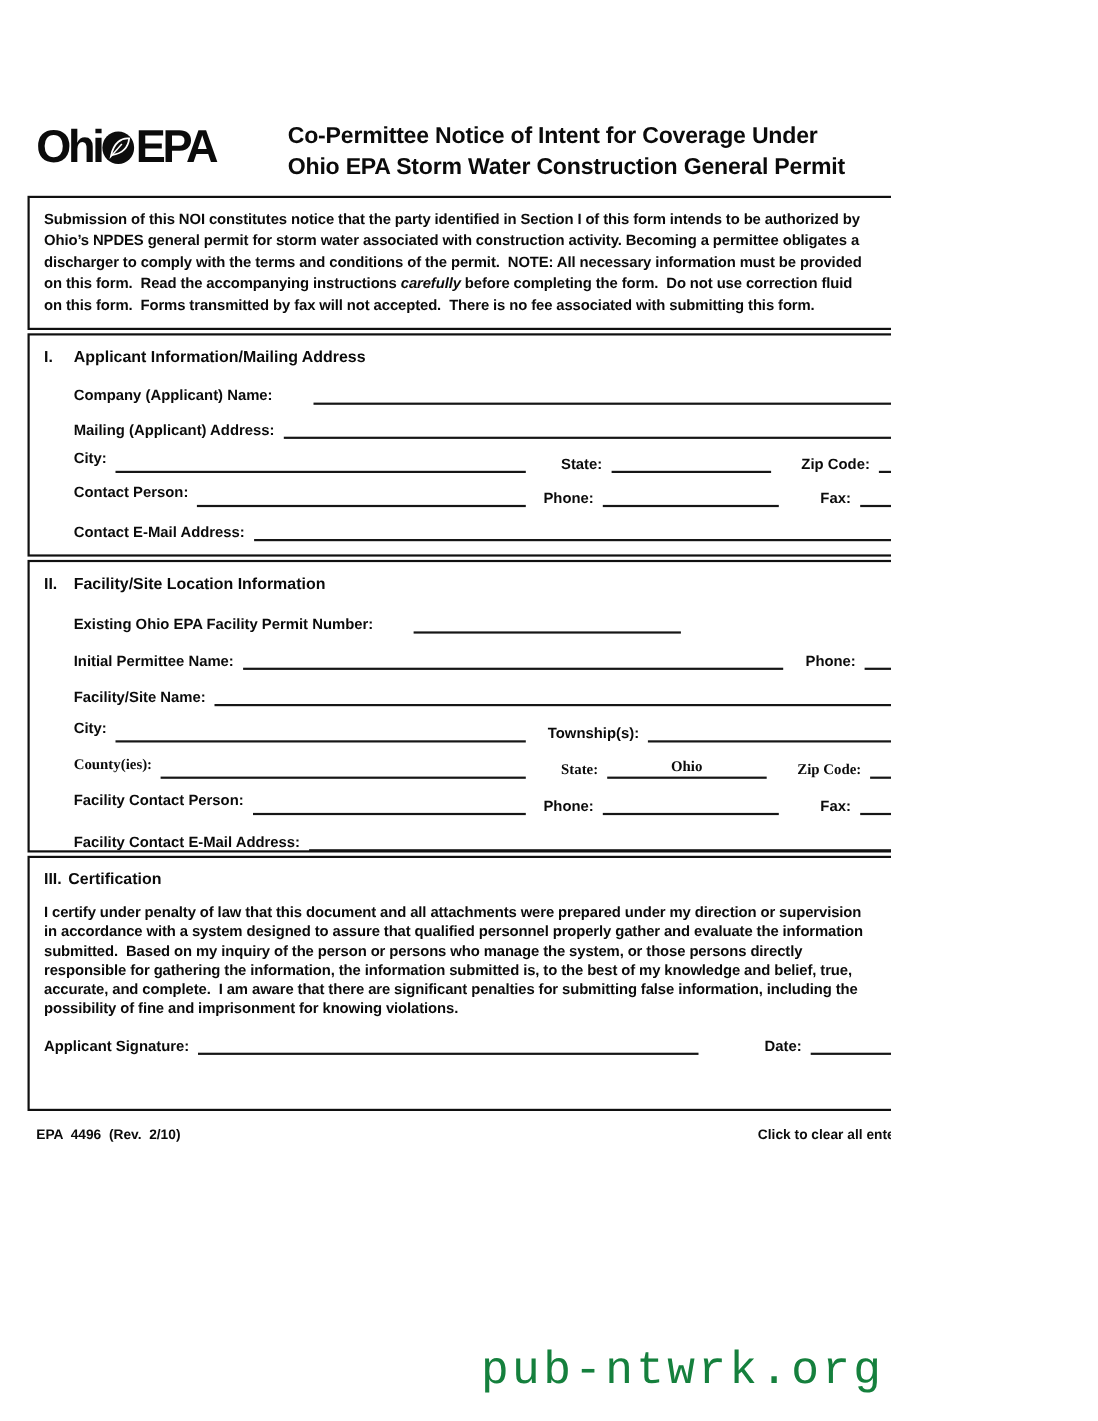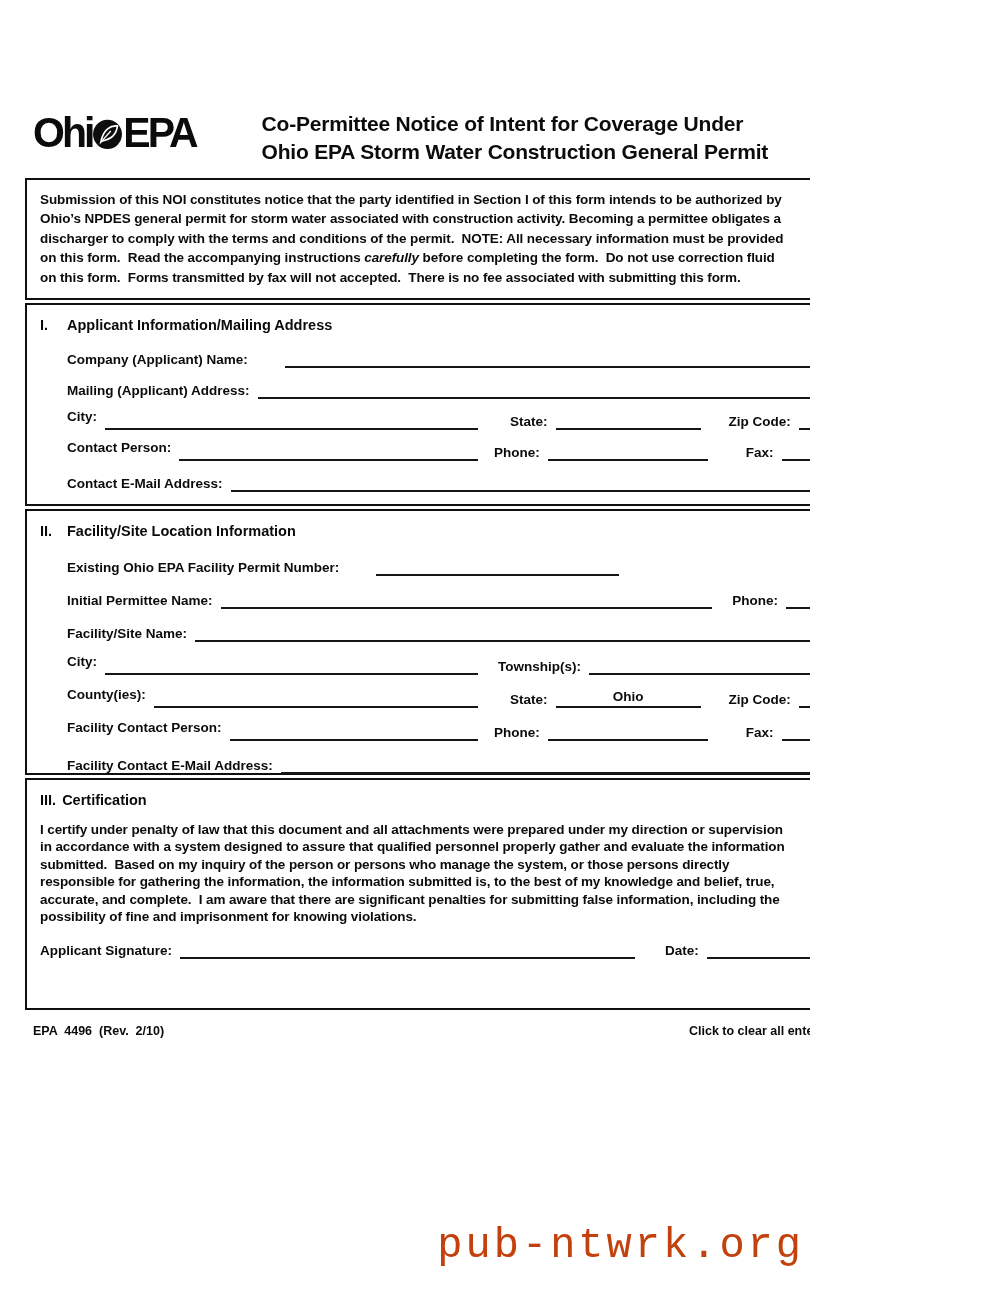--- a/index.html
+++ b/index.html
@@ -52,21 +52,21 @@
   .w145{width:145px;flex:none;}
   .w160{width:160px;flex:none;}
   .w167{width:167px;flex:none;}
   .w415{width:415px;flex:none;}
   .w455{width:455px;flex:none;}
   .ml32{margin-left:32px;}
   .ml28{margin-left:28px;}
   .ml20{margin-left:20px;}
   .ml16{margin-left:16px;}
   .ml38{margin-left:38px;}
-  .ml42{margin-left:30px;}
+  .ml42{margin-left:60px;}
   .cert-para{margin-top:12px;font-weight:bold;font-size:13.5px;line-height:17.4px;white-space:pre-wrap;letter-spacing:-0.1px;}
   .cert-row-a{margin-top:17px;}
   .cert-row-b{margin-top:14px;}
   
   .footer{
     display:flex;justify-content:space-between;align-items:flex-start;
     margin:14px 0 0 25px;width:943px;
     font-weight:bold;font-size:12.5px;
   }
   .form-id{margin-left:8px;white-space:pre;}
@@ -171,21 +171,21 @@
           <div class="fline grow"></div>
         </div>
         <div class="frow" style="margin-top:13px;">
           <div class="seg1">
             <span class="lbl">City:</span>
             <div class="fline"></div>
           </div>
           <span class="lbl ml20">Township(s):</span>
           <div class="fline grow"></div>
         </div>
-        <div class="frow" style="margin-top:13px;">
+        <div class="frow" style="margin-top:13px;font-family:Liberation Serif, serif;">
           <div class="seg1">
             <span class="lbl">County(ies):</span>
             <div class="fline"></div>
           </div>
           <span class="lbl ml32">State:</span>
           <div class="fline w145">Ohio</div>
           <span class="lbl ml28">Zip Code:</span>
           <div class="fline grow"></div>
         </div>
         <div class="frow" style="margin-top:13px;">
@@ -226,15 +226,15 @@
       </div>
     </div>
 
     <div class="footer">
       <span class="form-id">EPA  4496  (Rev.  2/10)</span>
       <span class="clear-link">Click to clear all entered information</span>
     </div>
 
   </div>
 
-  <div class="watermark" style="color: #c2410c;">pub-ntwrk.org</div>
+  <div class="watermark" style="color: #15803d;">pub-ntwrk.org</div>
 
 </div>
 
 </body></html>

